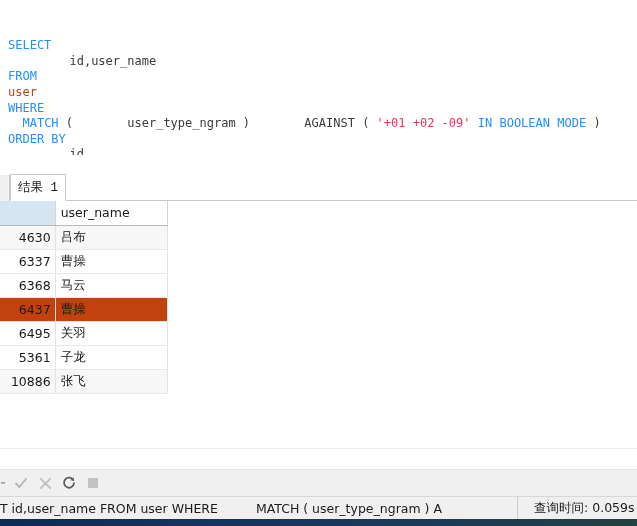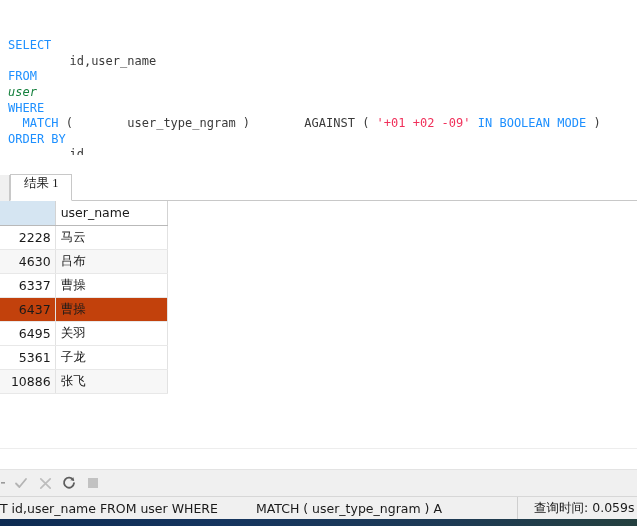--- a/index.html
+++ b/index.html
@@ -25,21 +25,21 @@
     width: 558px; height: 155px;
     background: #ffffff;
     padding: 7px 0 0 8px;
     font-family: "DejaVu Sans Mono", monospace;
     font-size: 12px;
     line-height: 15.6px;
     white-space: pre;
     color: #222222;
   }
   .kw      { color: #1e90ff; }
-  .kw2     { color: #15803d; font-style: italic; }
+  .kw2     { color: #c2410c; }
   .ident   { color: #3b3b3b; margin-left: 47px; }
   .str     { color: #f0305a; }
   .num     { color: #16b84a; }
   .punct   { color: #3b3b3b; }
 
   
   .tabstrip {
     position: absolute;
     left: 0; top: 155px;
     width: 637px; height: 46px;
@@ -62,29 +62,30 @@
     position: absolute;
     left: 0; top: 2px;
     width: 10px; height: 26px;
     background: #f0f0f0;
     border-right: 1px solid #c8c8c8;
   }
   .tab {
     position: absolute;
     left: 10px; top: 1px;
     height: 27px;
-    padding: 0 13px;
-    display: flex;
+    padding: 0 7px;
+    display: flex;
+    align-items: center;
     background: #ffffff;
     border: 1px solid #c8c8c8;
     border-bottom: 1px solid #ffffff;
     border-top: 1px solid #c8c8c8;
     font-size: 12.5px;
     color: #1a1a1a;
-    font-family: Liberation Serif, serif;
+    font-family: Liberation Mono, monospace;
     cursor: default;
   }
   .tab-rest {
     position: absolute;
     left: 78px; top: 27px;
     right: 0; height: 1px;
     background: #c8c8c8;
   }
 
   
@@ -226,31 +227,31 @@
         <col class="c-id">
         <col class="c-name">
       </colgroup>
       <thead>
         <tr>
           <th class="sel"></th>
           <th>user_name</th>
         </tr>
       </thead>
       <tbody id="grid-body">
-          <tr>
-            <td class="num-cell">2228</td>
-            <td>马云</td>
-          </tr>
           <tr class="stripe">
             <td class="num-cell">4630</td>
             <td>吕布</td>
           </tr>
           <tr>
             <td class="num-cell">6337</td>
             <td>曹操</td>
+          </tr>
+          <tr>
+            <td class="num-cell">6368</td>
+            <td>马云</td>
           </tr>
           <tr class="selected">
             <td class="num-cell">6437</td>
             <td>曹操</td>
           </tr>
           <tr>
             <td class="num-cell">6495</td>
             <td>关羽</td>
           </tr>
           <tr>

